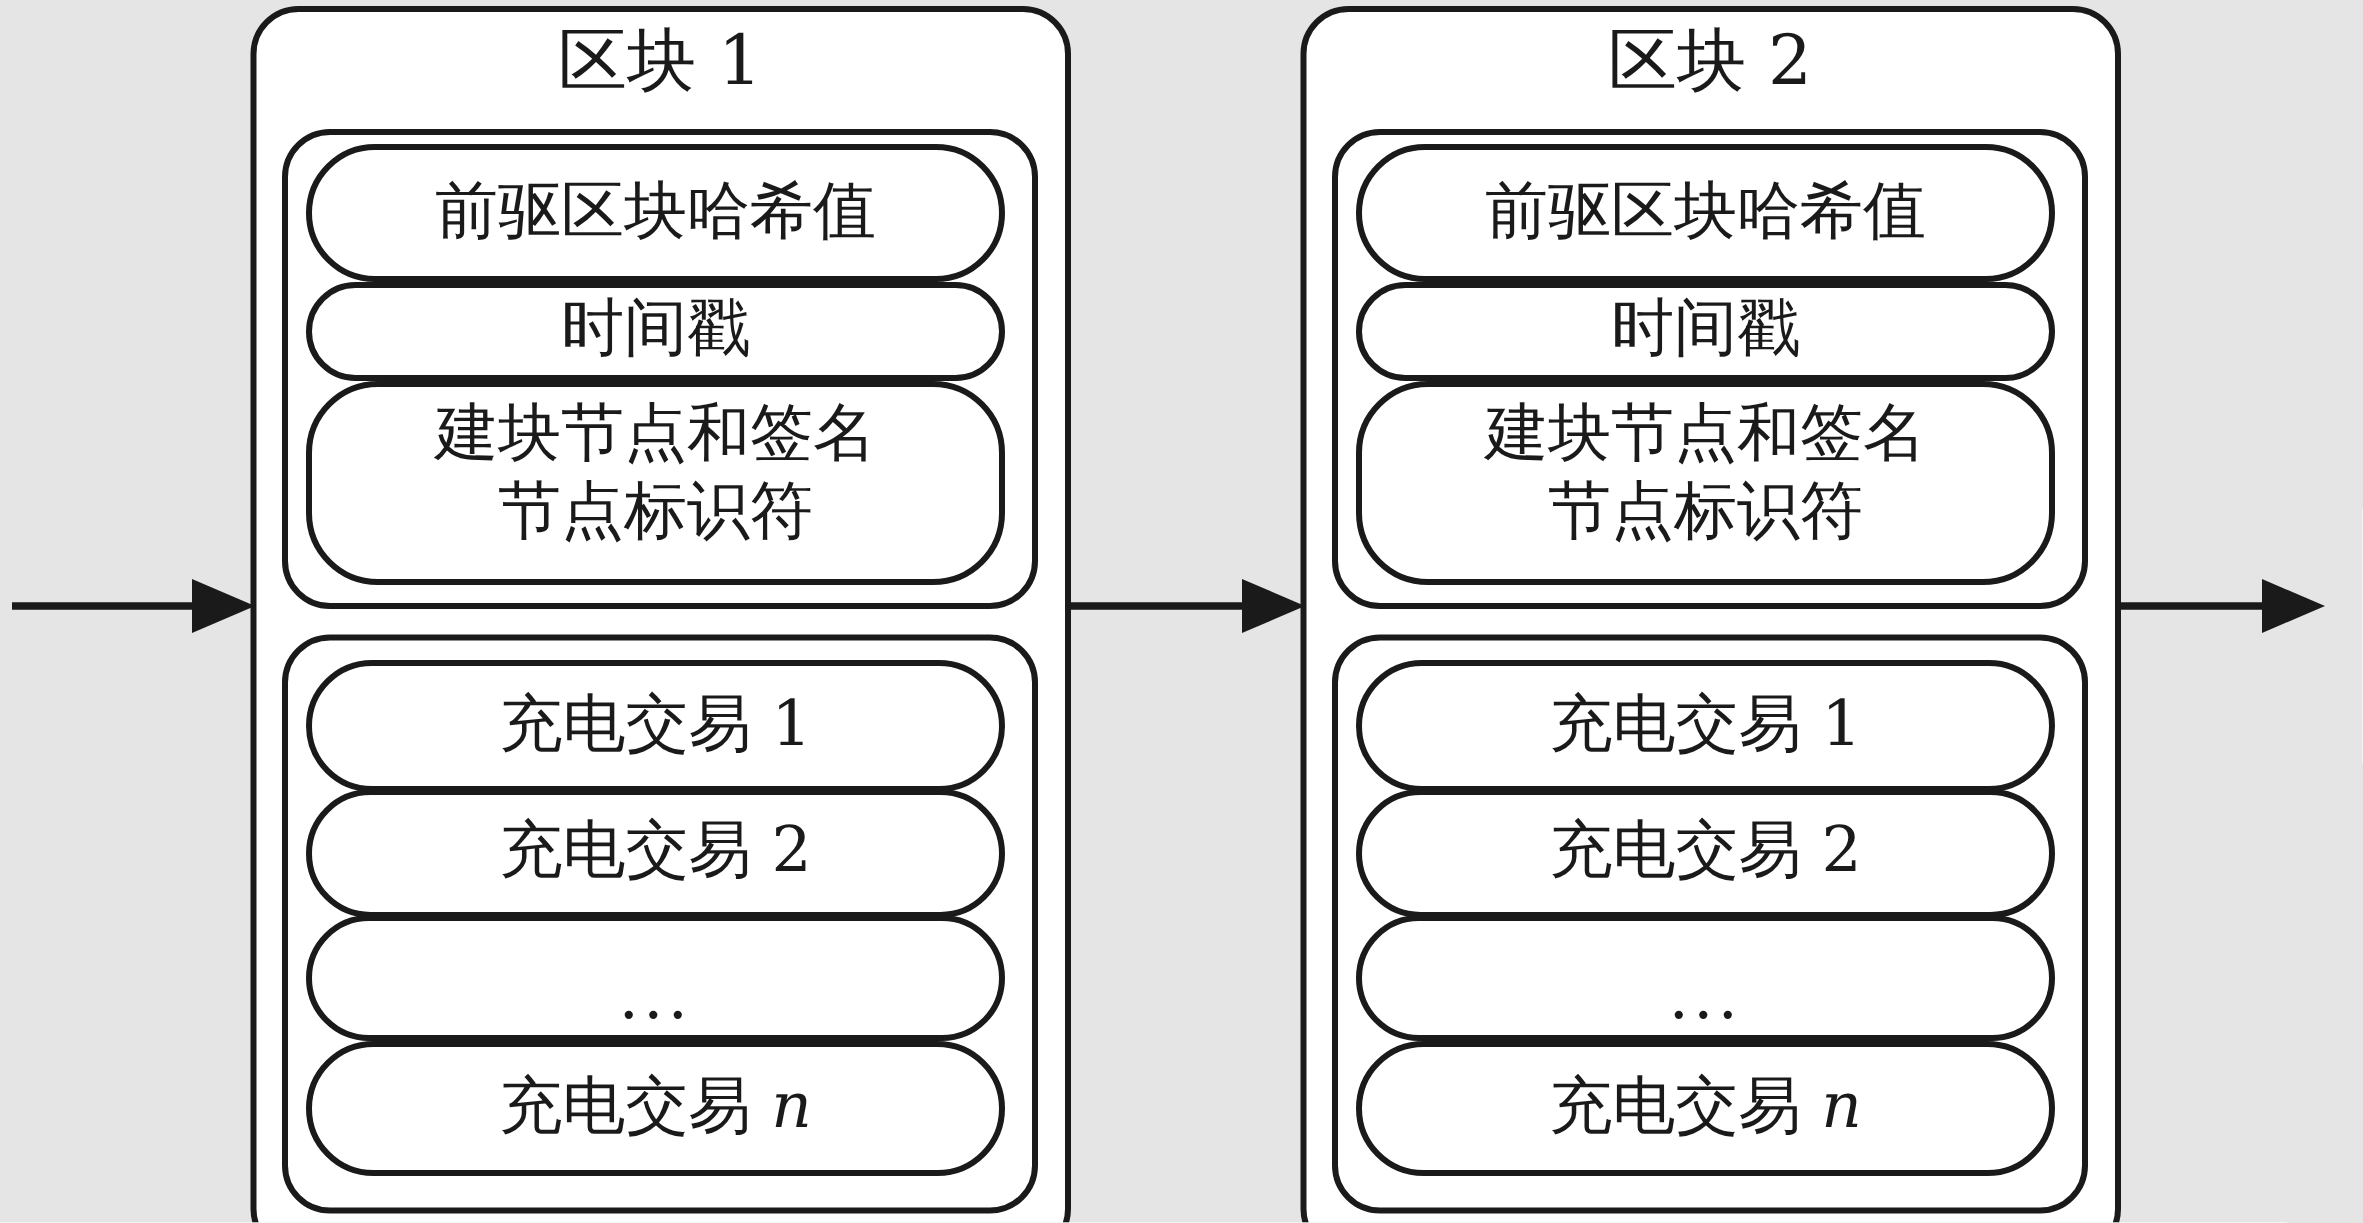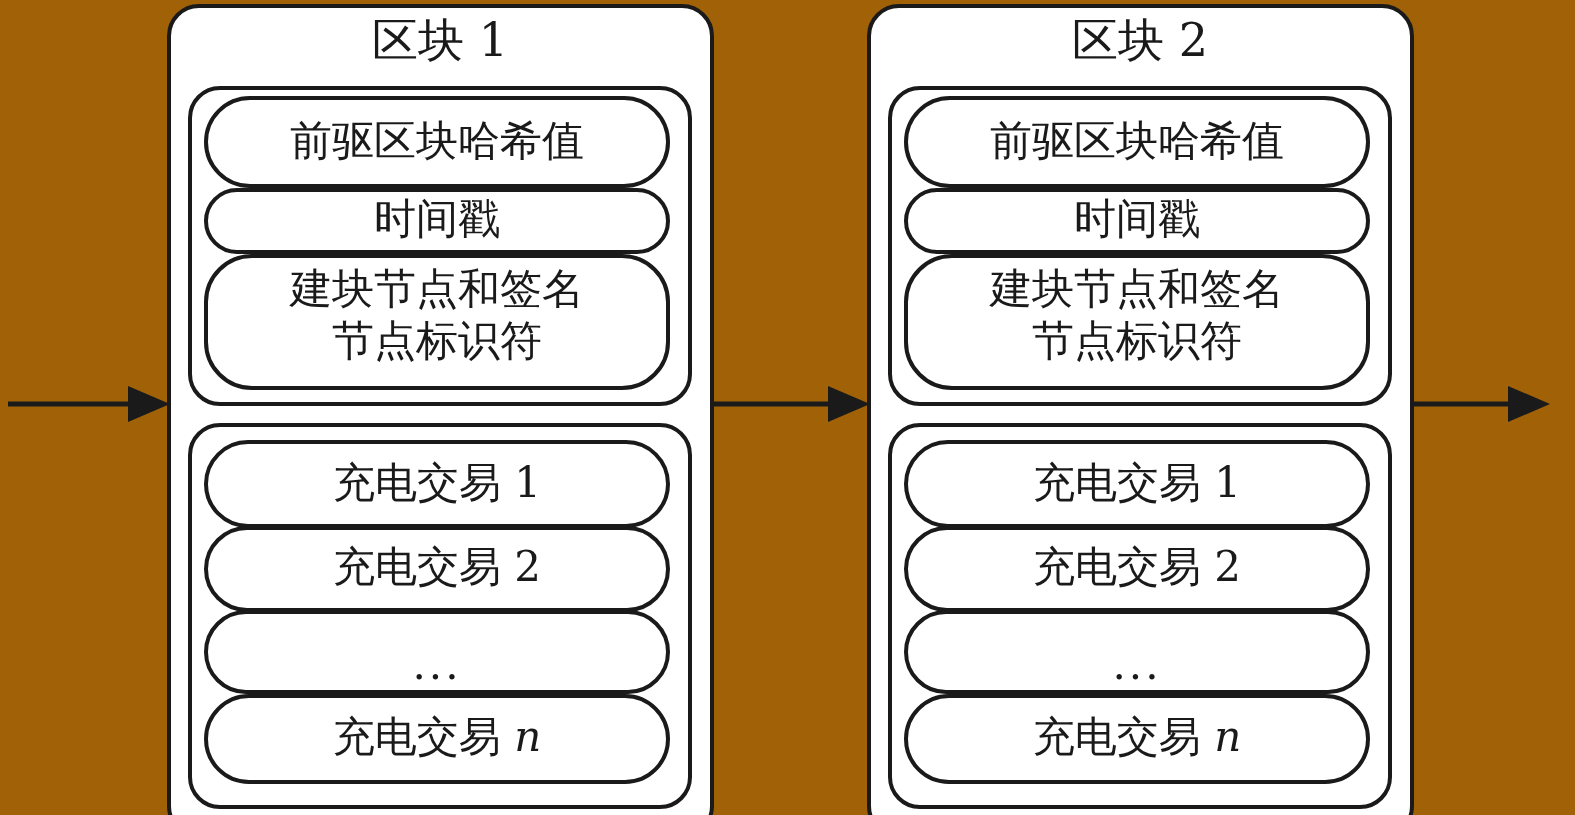--- a/index.html
+++ b/index.html
@@ -7,21 +7,21 @@
     padding: 0;
     background: #ffffff;
   }
   body {
     font-family: "DejaVu Serif", "Liberation Serif", serif;
   }
   #canvas {
     position: relative;
     width: 1575px;
     height: 815px;
-    background: #a16207;
+    background: #e5e5e5;
     overflow: hidden;
   }
   #diagram-svg {
     position: absolute;
     top: 0;
     left: 0;
     width: 1575px;
     height: 815px;
   }
   .stroke-shape {

